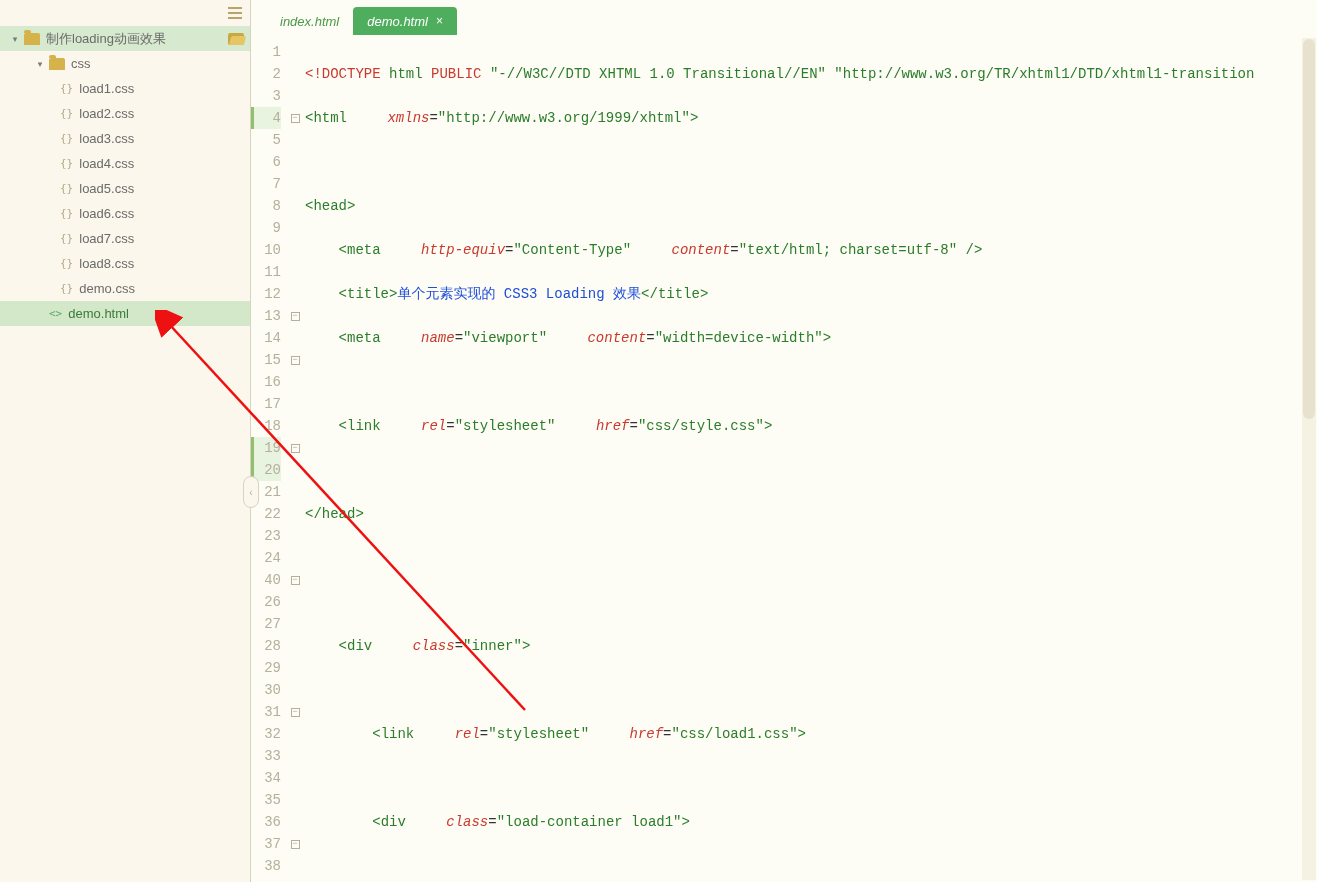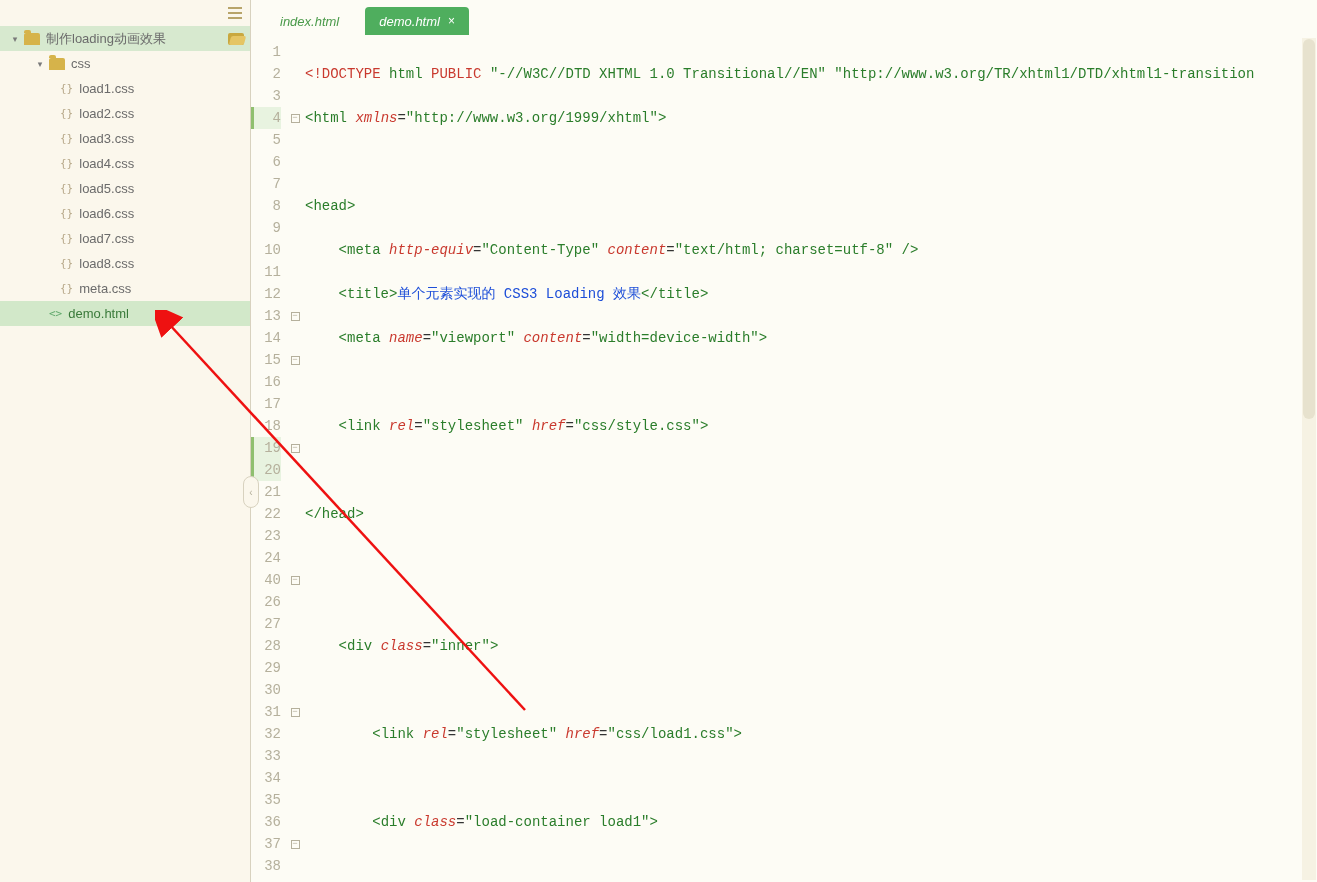--- a/index.html
+++ b/index.html
@@ -29,21 +29,21 @@
   .folder-open-icon::after { content: ''; position: absolute; top: 3px; left: 2px; right: -1px; bottom: 0; background: #e5c564; border-radius: 2px; transform: skewX(-15deg); }
 
   .css-icon { color: #b8a98a; margin-right: 6px; font-size: 11px; font-family: monospace; }
   .html-icon { color: #5fa86b; margin-right: 6px; font-size: 11px; font-family: monospace; }
   .tree-label { color: #6b6b6b; font-size: 13px; }
   .tree-item.selected .tree-label { color: #3a7a3a; }
   .tree-item.root-folder .tree-label { color: #6b6b6b; }
 
   
   .editor-area { flex: 1; height: 100%; display: flex; flex-direction: column; background: #fdfcf5; }
-  .tabs { height: 35px; display: flex; align-items: flex-end; padding-left: 15px; gap: 12px; }
+  .tabs { height: 35px; display: flex; align-items: flex-end; padding-left: 15px; gap: 0; }
   .tab { height: 28px; padding: 0 14px; display: flex; align-items: center; font-style: italic; font-size: 13px; cursor: pointer; border-radius: 4px 4px 0 0; }
   .tab.inactive { color: #4a9a4a; }
   .tab.active { background: #4fae5e; color: #fff; }
   .tab .close { margin-left: 8px; font-style: normal; font-size: 12px; }
 
   .code-area { flex: 1; display: flex; overflow: hidden; font-family: Consolas, "Courier New", monospace; font-size: 14px; line-height: 22px; }
   .gutter { width: 38px; text-align: right; padding-right: 8px; color: #b5b09c; user-select: none; background: #fdfcf5; padding-top: 6px; }
   .gutter .ln { height: 22px; }
   .gutter .ln.modified { background: #e8f3e0; position: relative; }
   .gutter .ln.modified::before { content: ''; position: absolute; left: 0; top: 0; bottom: 0; width: 3px; background: #8fbf6f; }
@@ -51,21 +51,21 @@
   .fold-col { width: 12px; padding-top: 6px; color: #b5b09c; font-size: 10px; }
   .fold-col .fm { height: 22px; display: flex; align-items: center; justify-content: center; }
   .fold-box { width: 9px; height: 9px; border: 1px solid #b5b09c; display: inline-flex; align-items: center; justify-content: center; font-size: 9px; line-height: 1; cursor: pointer; }
 
   .code { flex: 1; padding: 6px 0 0 4px; white-space: pre; overflow: hidden; }
   .code-line { height: 22px; }
 
   
   .c-tag { color: #2a7d2a; }        
   .c-punct { color: #2a7d2a; }      
-  .c-attr { color: #c9392e; font-style: italic; }  
+  .c-attr { color: #c9392e; font-style: italic; margin-left: 32px; }  
   .c-eq { color: #333; }
   .c-str { color: #2a7d2a; }
   .c-doctype-kw { color: #2a7d2a; } 
   .c-doctype-red { color: #c9392e; }
   .c-dt-punct { color: #c9392e; }   
   .c-title-txt { color: #1d4ed8; }
 
   
   .splitter-handle { position: absolute; left: 243px; top: 476px; width: 16px; height: 32px; background: #fbf7ec; border: 1px solid #d8d2bf; border-radius: 8px; display: flex; align-items: center; justify-content: center; font-size: 10px; color: #b5b09c; cursor: pointer; }
 
@@ -127,21 +127,21 @@
       <div class="tree-item level3">
           <span class="css-icon">{}</span>
           <span class="tree-label">load7.css</span>
         </div>
       <div class="tree-item level3">
           <span class="css-icon">{}</span>
           <span class="tree-label">load8.css</span>
         </div>
       <div class="tree-item level3">
           <span class="css-icon">{}</span>
-          <span class="tree-label">meta.css</span>
+          <span class="tree-label">demo.css</span>
         </div>
       <div class="tree-item level2 selected">
         <span style="width:14px"></span>
         <span class="html-icon">&lt;&gt;</span>
         <span class="tree-label">demo.html</span>
       </div>
     </div>
   </div>
 
   <div class="editor-area">

